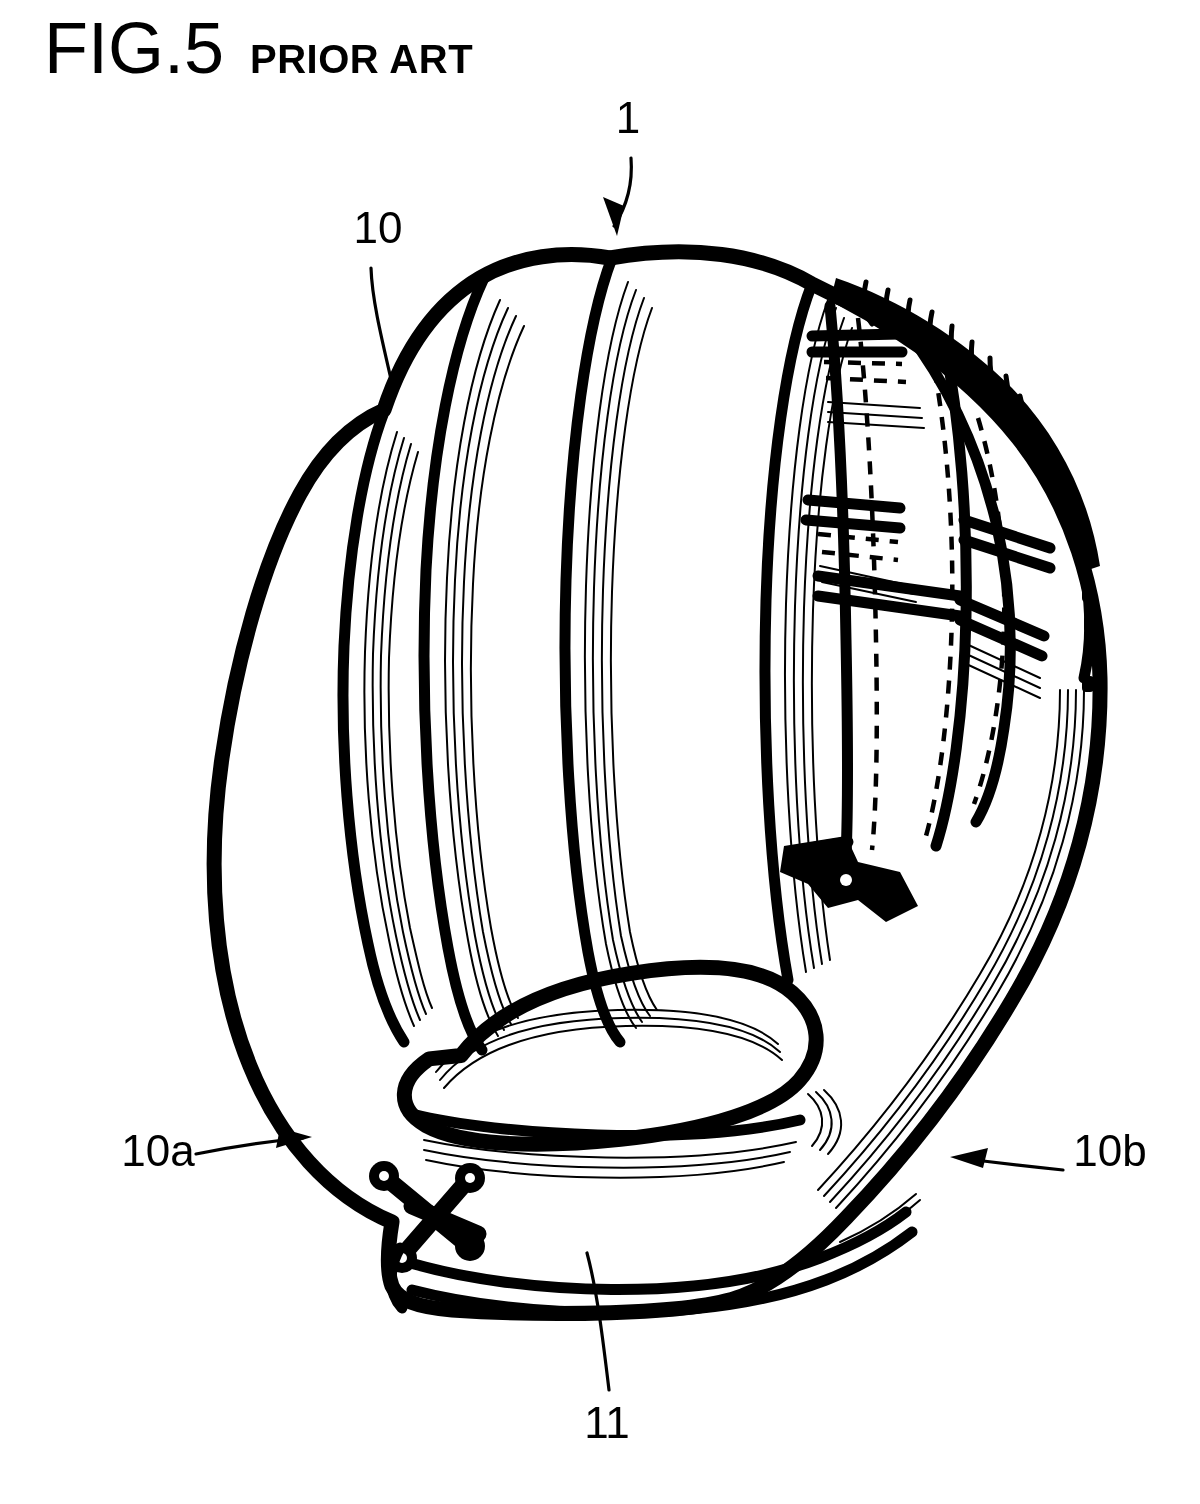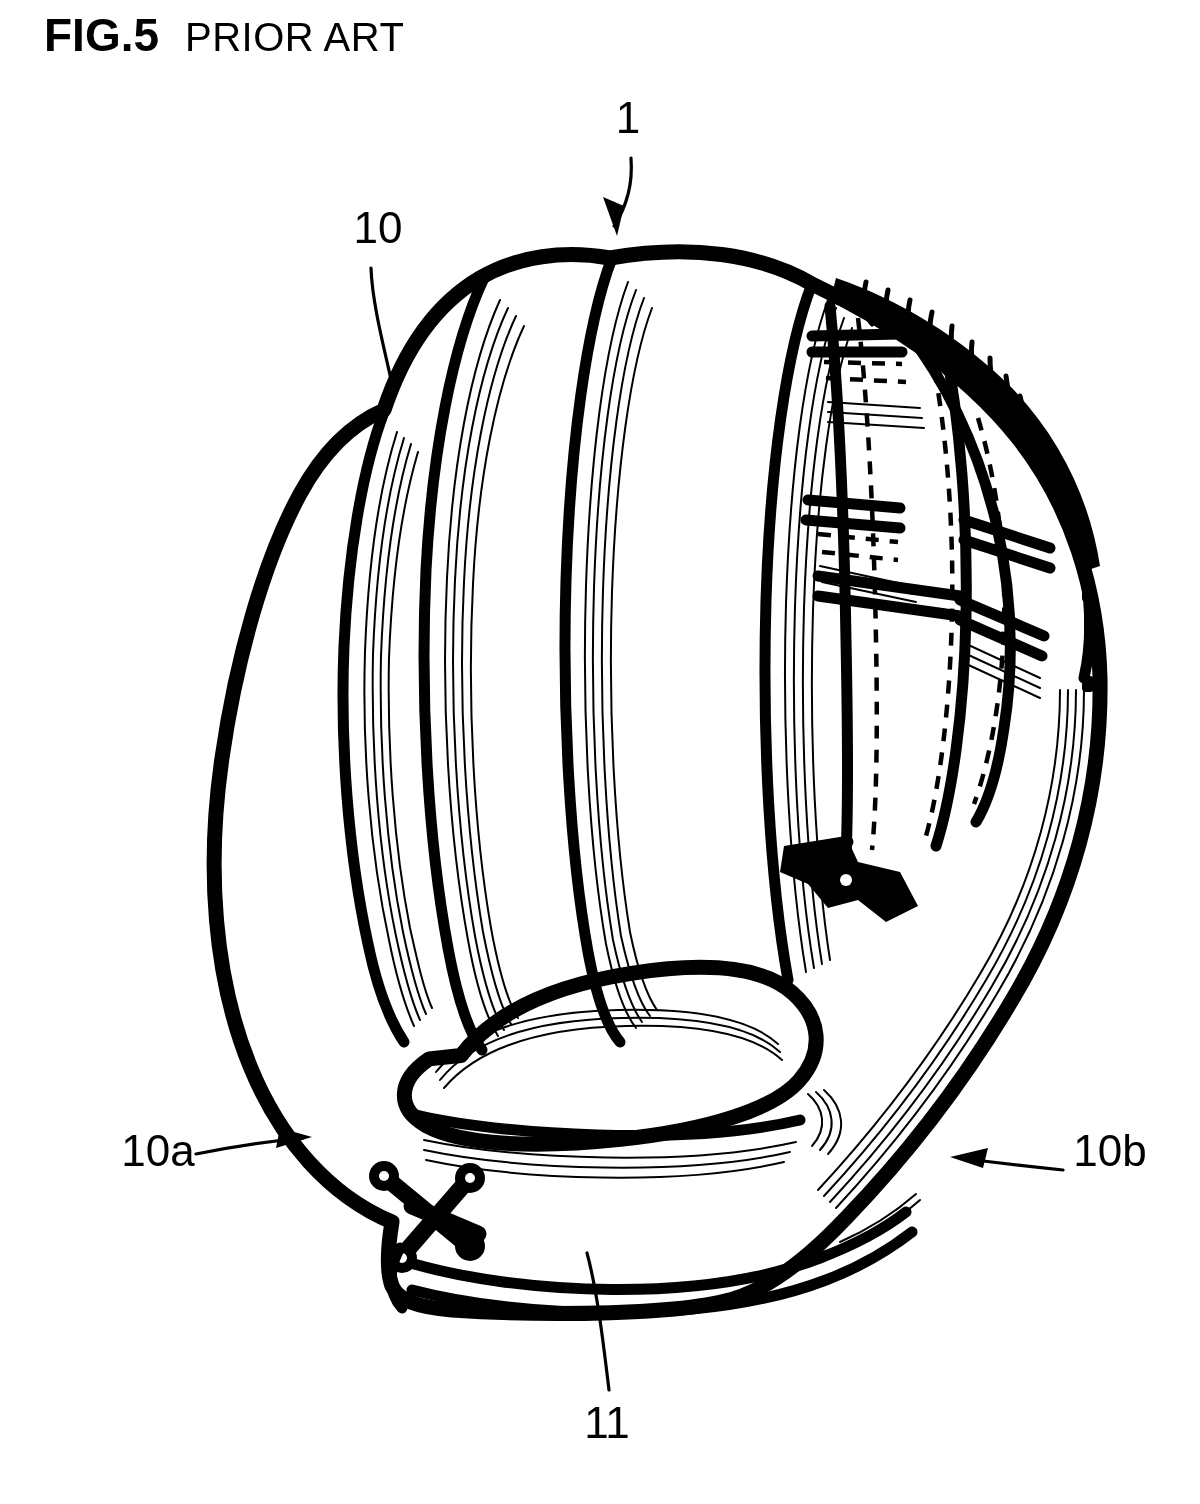--- a/index.html
+++ b/index.html
@@ -26,28 +26,28 @@
   .fig-title {
     position: absolute;
     left: 44px;
     top: 12px;
     display: flex;
     align-items: baseline;
     gap: 26px;
     white-space: nowrap;
   }
   .fig-title .fig-num {
-    font-size: 46px;
-    font-weight: 700;
+    font-size: 72px;
+    font-weight: 400;
     letter-spacing: 0px;
     line-height: 1;
   }
   .fig-title .fig-sub {
     font-size: 40px;
-    font-weight: 400;
+    font-weight: 700;
     letter-spacing: 0.5px;
     line-height: 1;
   }
   svg#glove-drawing {
     position: absolute;
     left: 0;
     top: 0;
     display: block;
   }
   .ref-label {

